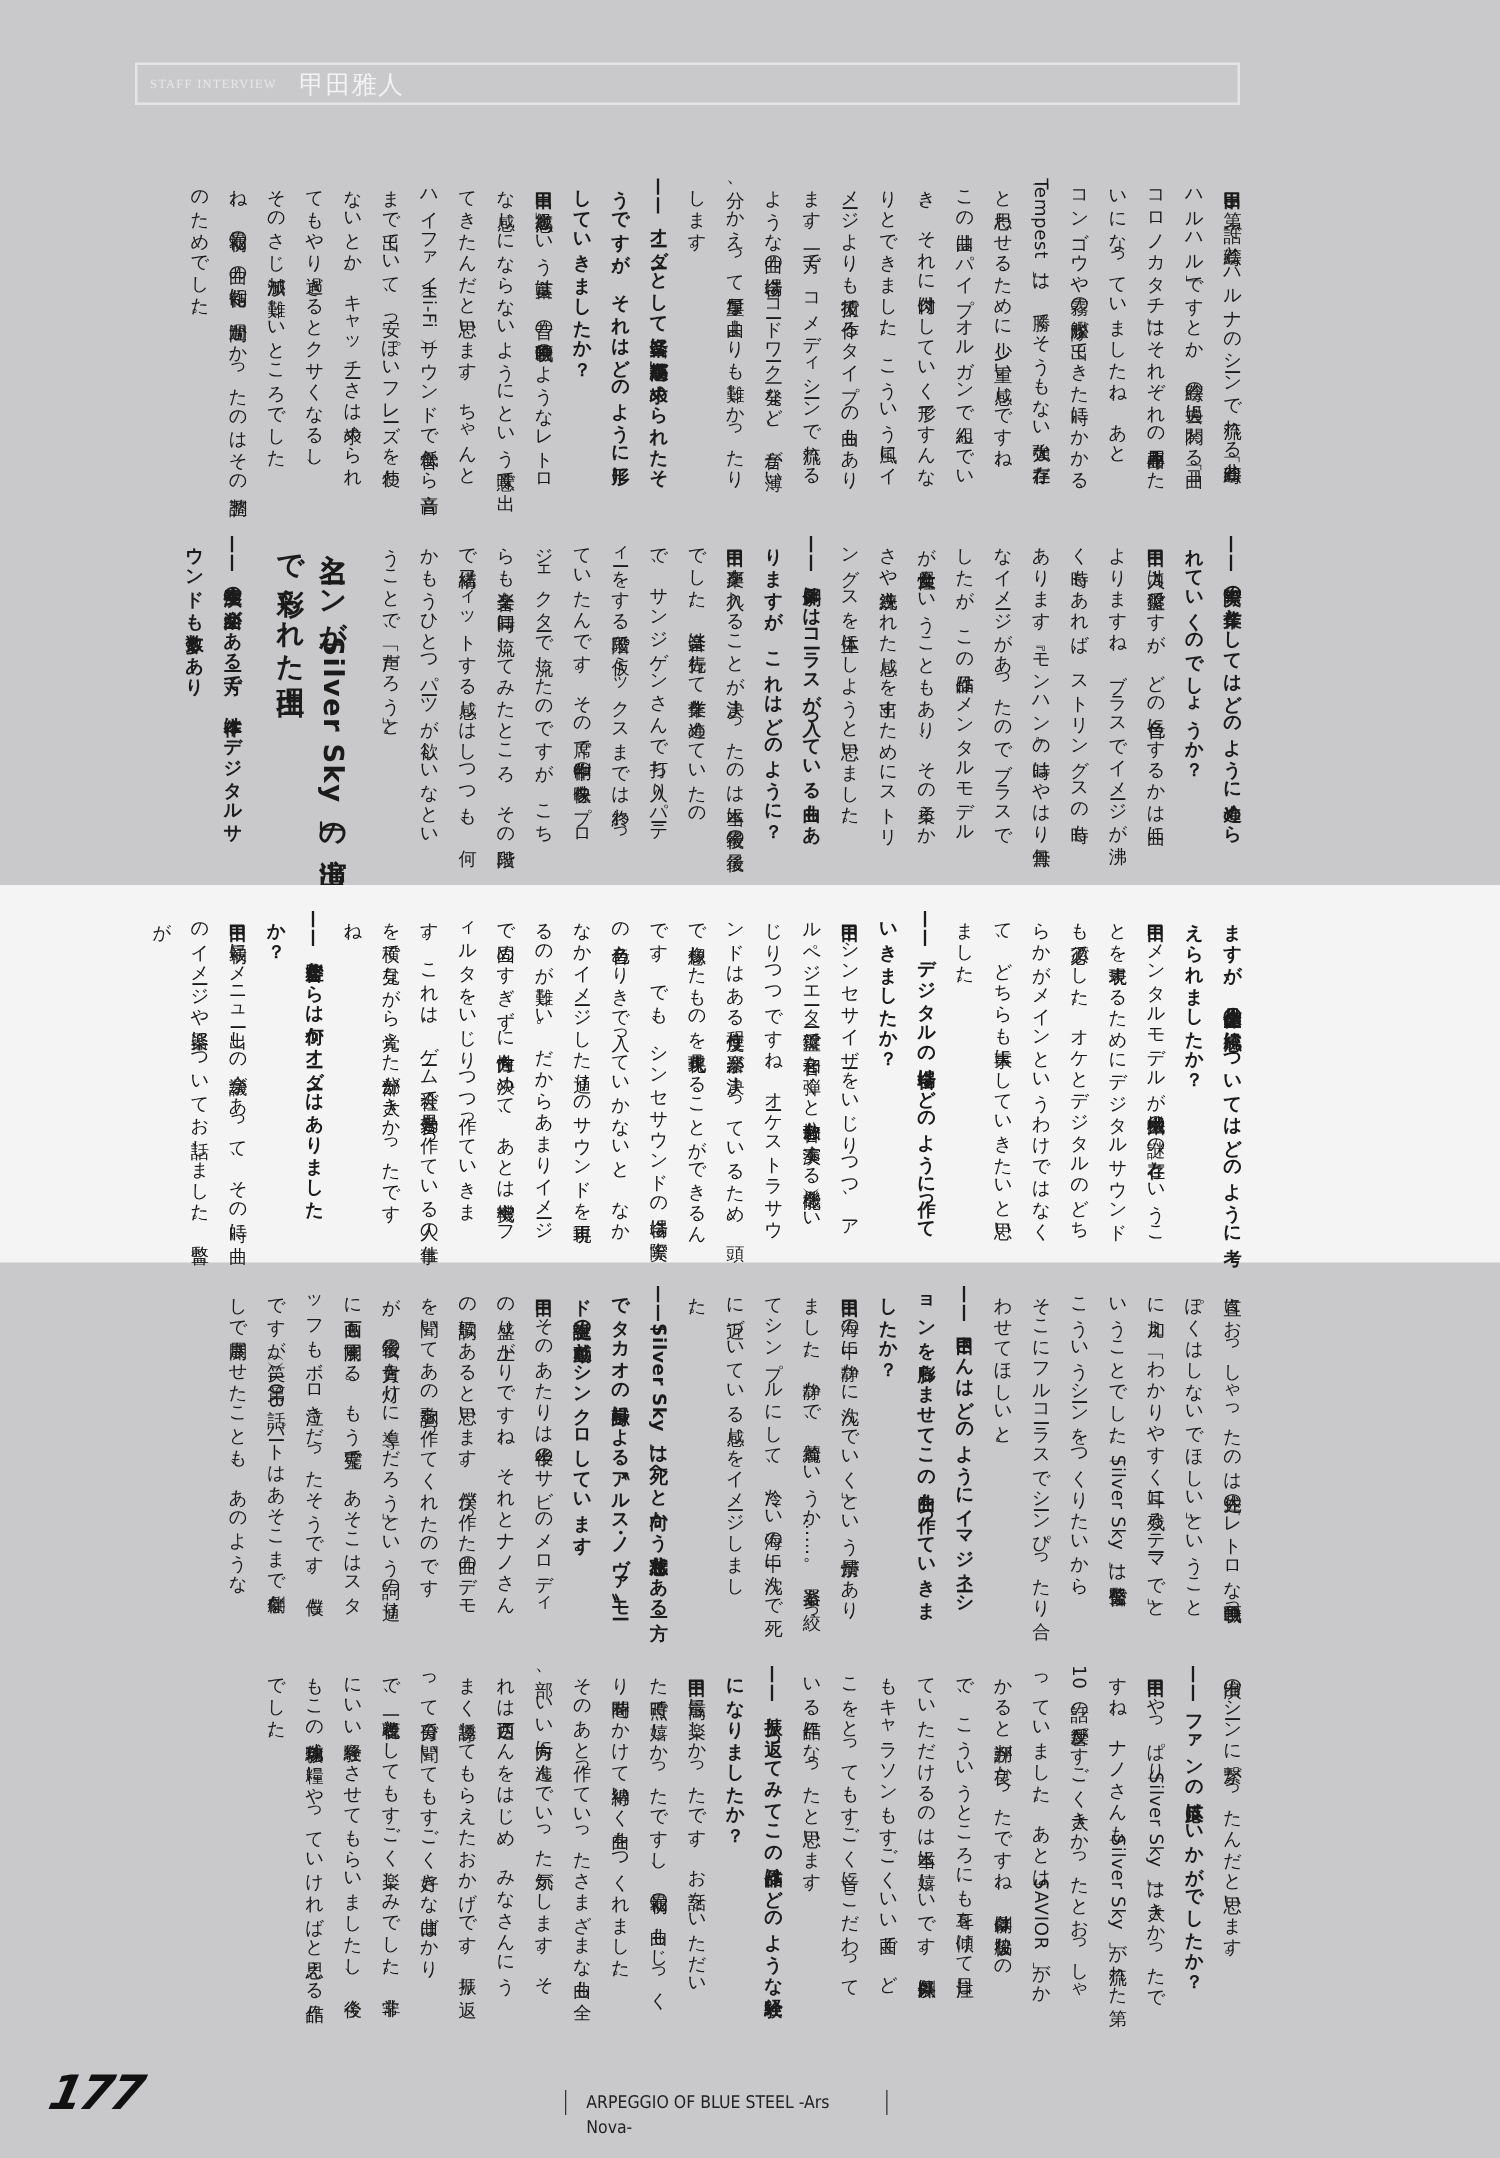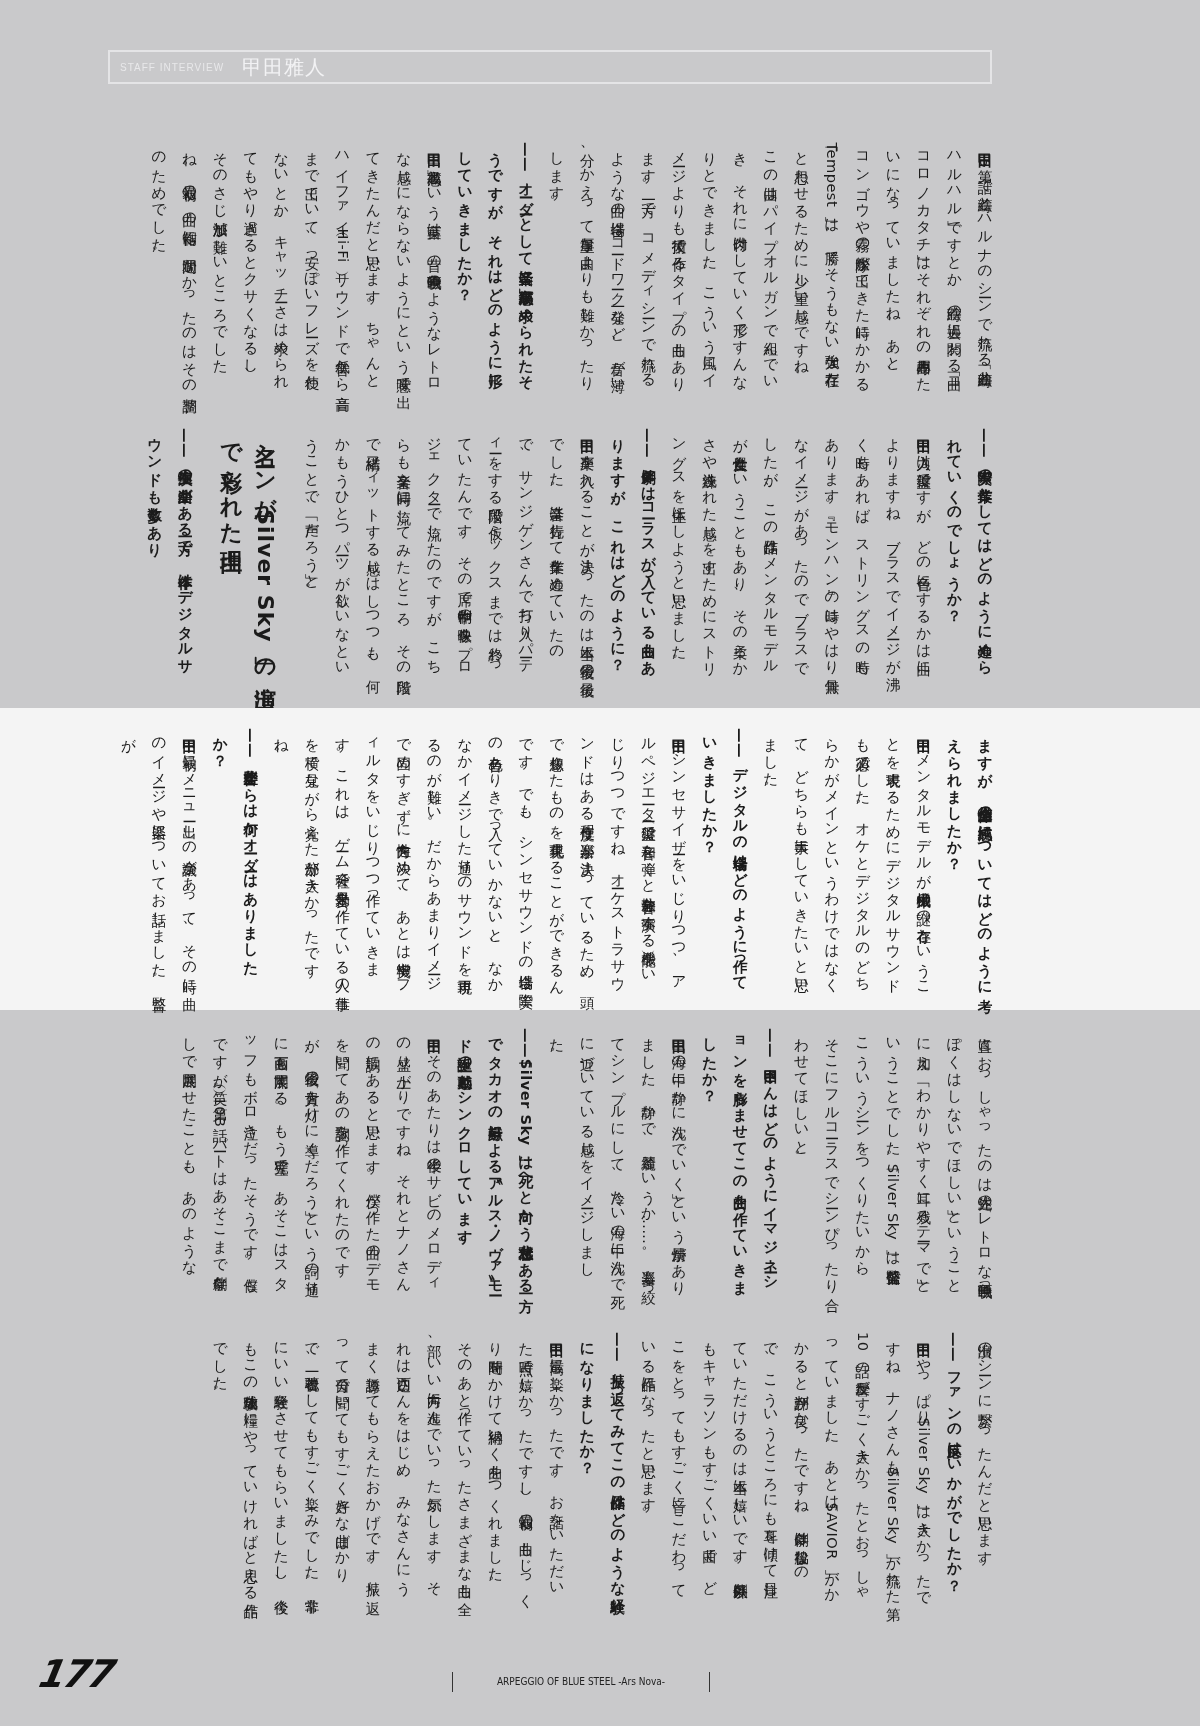--- a/index.html
+++ b/index.html
@@ -9,21 +9,21 @@
     position: relative; overflow: hidden;
     font-family: "DejaVu Sans", sans-serif;
     color: #1b1b1b;
   }
   .header-box {
     position: absolute; left: 108px; top: 50px; width: 884px; height: 34px;
     border: 2px solid #e4e4e6; box-sizing: border-box;
     display: flex; align-items: center; padding-left: 10px;
   }
   .header-label {
-    font-family: Liberation Sans, sans-serif;
+    font-family: Liberation Serif, serif;
     font-size: 10px; letter-spacing: 1px; color: #e8e8ea; margin-right: 18px;
   }
   .header-name { font-size: 20px; font-weight: normal; color: #f2f2f4; letter-spacing: 1px; }
 
   .tier { position: absolute; left: 0; width: 1200px; }
   .tier-1 { top: 108px; height: 600px; }
   .tier-2 { top: 708px; height: 302px; background: #f4f4f4; }
   .tier-3 { top: 1010px; height: 620px; }
 
   .block {
@@ -47,23 +47,23 @@
   }
 
   .footer-num {
     position: absolute; left: 40px; top: 1652px;
     font-size: 38px; font-weight: bold; font-style: italic; letter-spacing: -2px;
     color: #111; transform: skewX(-12deg);
   }
   .footer-title {
     position: absolute; left: 452px; top: 1672px; height: 20px;
     border-left: 1px solid #333; border-right: 1px solid #333;
-    padding: 0 16px; font-size: 10px; line-height: 20px; color: #222;
+    padding: 0 16px; font-size: 14px; line-height: 20px; color: #222;
     font-family: "DejaVu Sans Condensed", "DejaVu Sans", sans-serif;
-    width: 224px; text-align: center;
+    width: 224px; text-align: left;
   }
 </style>
 </head>
 <body>
 
 <div class="header-box">
   <span class="header-label">STAFF INTERVIEW</span>
   <span class="header-name">甲田雅人</span>
 </div>
 

